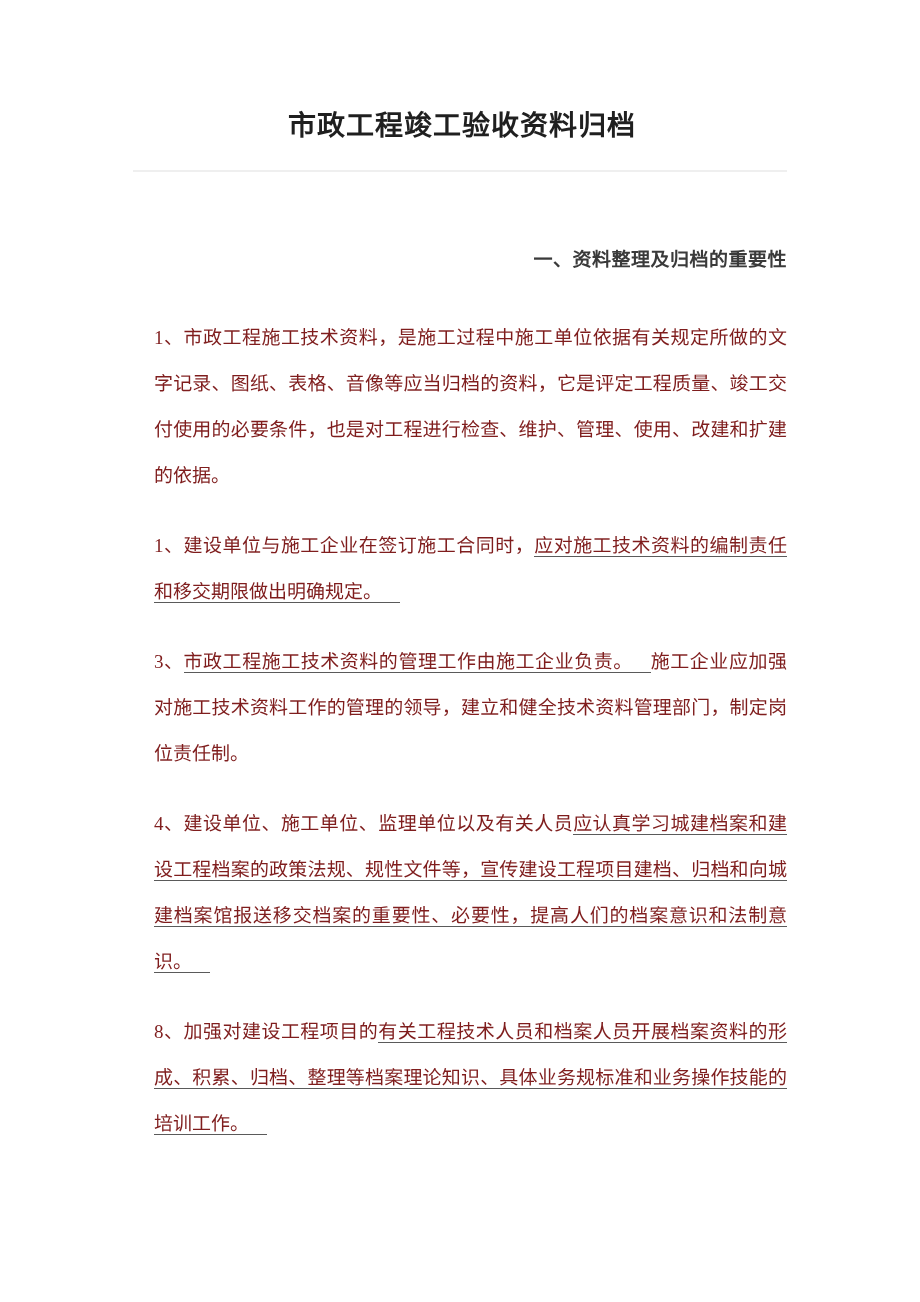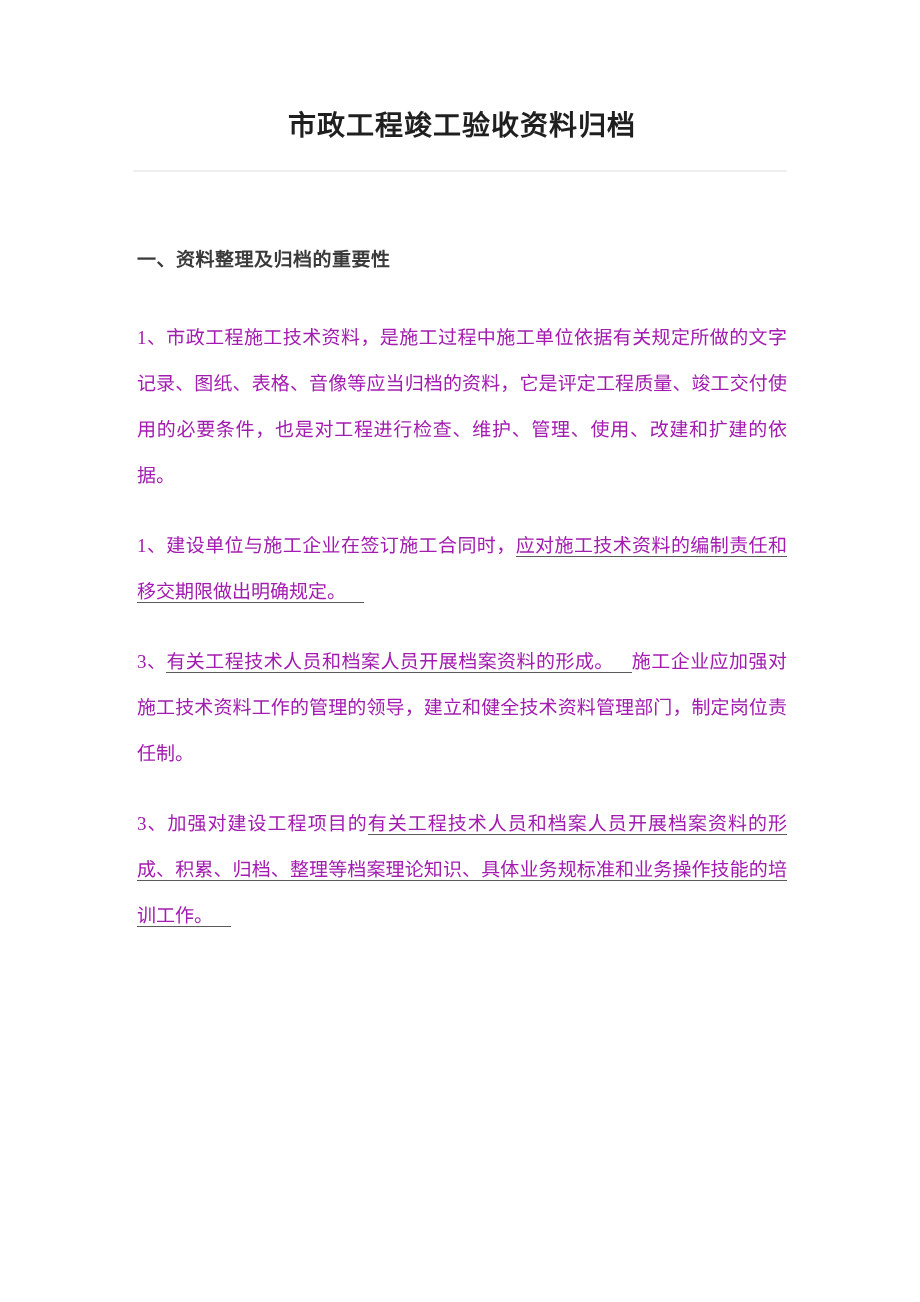--- a/index.html
+++ b/index.html
@@ -39,26 +39,28 @@
     height: 0;
   }
   .section-heading {
     margin: 74px 0 0 0;
     font-size: 19px;
     line-height: 27px;
     font-weight: bold;
     color: #3a3a3a;
     letter-spacing: 0.5px;
     font-family: "Liberation Sans", "DejaVu Sans", sans-serif;
+    text-align: right;
   }
   .doc-body {
     margin-top: 42px;
     font-size: 19px;
     line-height: 46px;
-    color: #a21caf;
+    color: #7f1d1d;
+    margin-left: 17px;
   }
   .doc-body p {
     margin: 0 0 24px 0;
     text-align: justify;
   }
   .doc-body p span {
     
   }
   .u {
     border-bottom: 1px solid #5a5a5a;
@@ -73,16 +75,17 @@
 <div class="page">
   <h1 class="doc-title">市政工程竣工验收资料归档</h1>
 
   <hr class="title-divider">
 
   <h2 class="section-heading">一、资料整理及归档的重要性</h2>
 
   <div class="doc-body" id="doc-body">
       <p><span>1、市政工程施工技术资料，是施工过程中施工单位依据有关规定所做的文字记录、图纸、表格、音像等应当归档的资料，它是评定工程质量、竣工交付使用的必要条件，也是对工程进行检查、维护、管理、使用、改建和扩建的依据。</span></p>
       <p><span>1、建设单位与施工企业在签订施工合同时，</span><span class="u pad">应对施工技术资料的编制责任和移交期限做出明确规定。</span></p>
-      <p><span>3、</span><span class="u pad">有关工程技术人员和档案人员开展档案资料的形成。</span><span>施工企业应加强对施工技术资料工作的管理的领导，建立和健全技术资料管理部门，制定岗位责任制。</span></p>
-      <p><span>3、加强对建设工程项目的</span><span class="u pad">有关工程技术人员和档案人员开展档案资料的形成、积累、归档、整理等档案理论知识、具体业务规标准和业务操作技能的培训工作。</span></p>
+      <p><span>3、</span><span class="u pad">市政工程施工技术资料的管理工作由施工企业负责。</span><span>施工企业应加强对施工技术资料工作的管理的领导，建立和健全技术资料管理部门，制定岗位责任制。</span></p>
+      <p><span>4、建设单位、施工单位、监理单位以及有关人员</span><span class="u pad">应认真学习城建档案和建设工程档案的政策法规、规性文件等，宣传建设工程项目建档、归档和向城建档案馆报送移交档案的重要性、必要性，提高人们的档案意识和法制意识。</span></p>
+      <p><span>8、加强对建设工程项目的</span><span class="u pad">有关工程技术人员和档案人员开展档案资料的形成、积累、归档、整理等档案理论知识、具体业务规标准和业务操作技能的培训工作。</span></p>
     </div>
 </div>
 
 </body></html>

